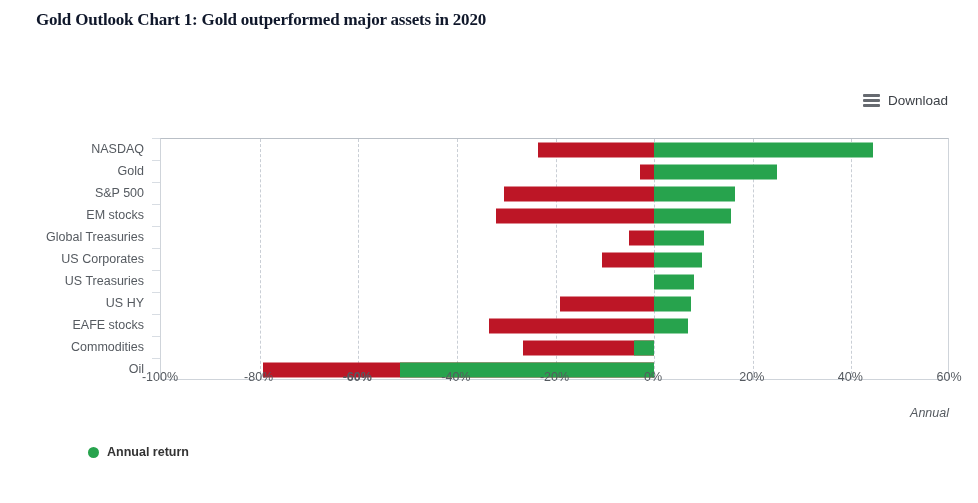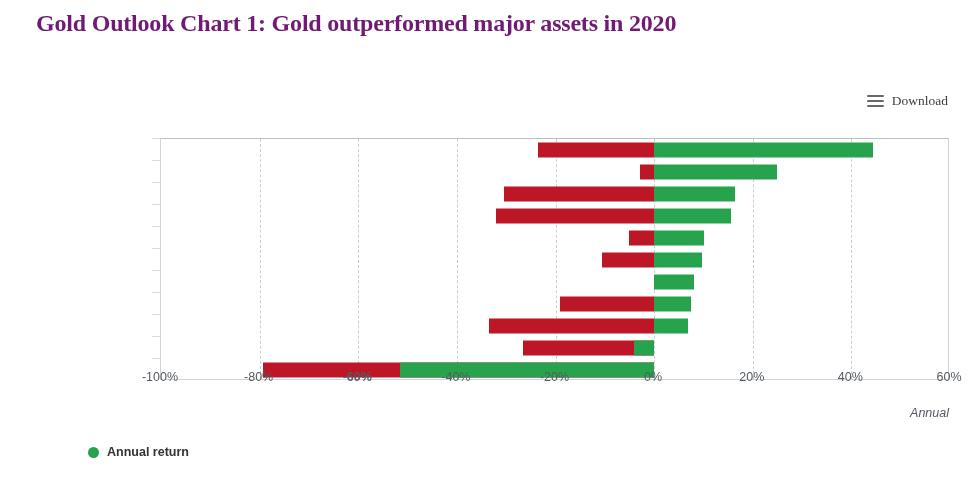--- a/index.html
+++ b/index.html
@@ -19,23 +19,23 @@
     position: relative;
     width: 978px;
     height: 503px;
   }
   
   .chart-title {
     position: absolute;
     left: 36px;
     top: 10px;
     font-family: "Liberation Serif", serif;
-    font-size: 24px;
+    font-size: 17px;
     font-weight: bold;
-    color: #701a75;
+    color: #0f172a;
     letter-spacing: -0.2px;
     white-space: nowrap;
   }
   .chart-subtitle {
     position: absolute;
     left: 37px;
     top: 44px;
     font-size: 14.5px;
     color: #3d3d3d;
     white-space: nowrap;
@@ -63,21 +63,20 @@
     height: 2.6px;
     background: #666a70;
     border-radius: 1px;
   }
   .hamburger-icon i:nth-child(1) { top: 0px; }
   .hamburger-icon i:nth-child(2) { top: 5.2px; }
   .hamburger-icon i:nth-child(3) { top: 10.4px; }
   .download-label {
     font-size: 13.5px;
     color: #3b3f45;
-    font-family: Liberation Serif, serif;
   }
   
   .plot-wrap {
     position: absolute;
     left: 0;
     top: 138px;
     width: 978px;
     height: 250px;
   }
   .cat-labels {
@@ -203,20 +202,33 @@
   <div class="download-btn">
     <span class="hamburger-icon">
         <i></i>
         <i></i>
         <i></i>
       </span>
     <span class="download-label">Download</span>
   </div>
 
   <div class="plot-wrap">
+    <div class="cat-labels" id="cat-labels">
+        <div class="cat-label" style="top: 11px;">NASDAQ</div>
+        <div class="cat-label" style="top: 33px;">Gold</div>
+        <div class="cat-label" style="top: 55px;">S&amp;P 500</div>
+        <div class="cat-label" style="top: 77px;">EM stocks</div>
+        <div class="cat-label" style="top: 99px;">Global Treasuries</div>
+        <div class="cat-label" style="top: 121px;">US Corporates</div>
+        <div class="cat-label" style="top: 143px;">US Treasuries</div>
+        <div class="cat-label" style="top: 165px;">US HY</div>
+        <div class="cat-label" style="top: 187px;">EAFE stocks</div>
+        <div class="cat-label" style="top: 209px;">Commodities</div>
+        <div class="cat-label" style="top: 231px;">Oil</div>
+      </div>
     <div class="plot-area" id="plot-area">
         <div class="gridline" style="left: 98.625px;"></div>
         <div class="gridline" style="left: 197.25px;"></div>
         <div class="gridline" style="left: 295.875px;"></div>
         <div class="gridline" style="left: 394.5px;"></div>
         <div class="gridline" style="left: 493.125px;"></div>
         <div class="gridline" style="left: 591.75px;"></div>
         <div class="gridline" style="left: 690.375px;"></div>
         <div class="bar neg" title="NASDAQ: -23.6%" style="left: 376.748px; width: 116.377px; top: 11px; background: rgb(189, 22, 38);"></div>
         <div class="bar pos" title="NASDAQ: 44.3%" style="left: 493.125px; width: 218.454px; top: 11px; background: rgb(39, 163, 77);"></div>

